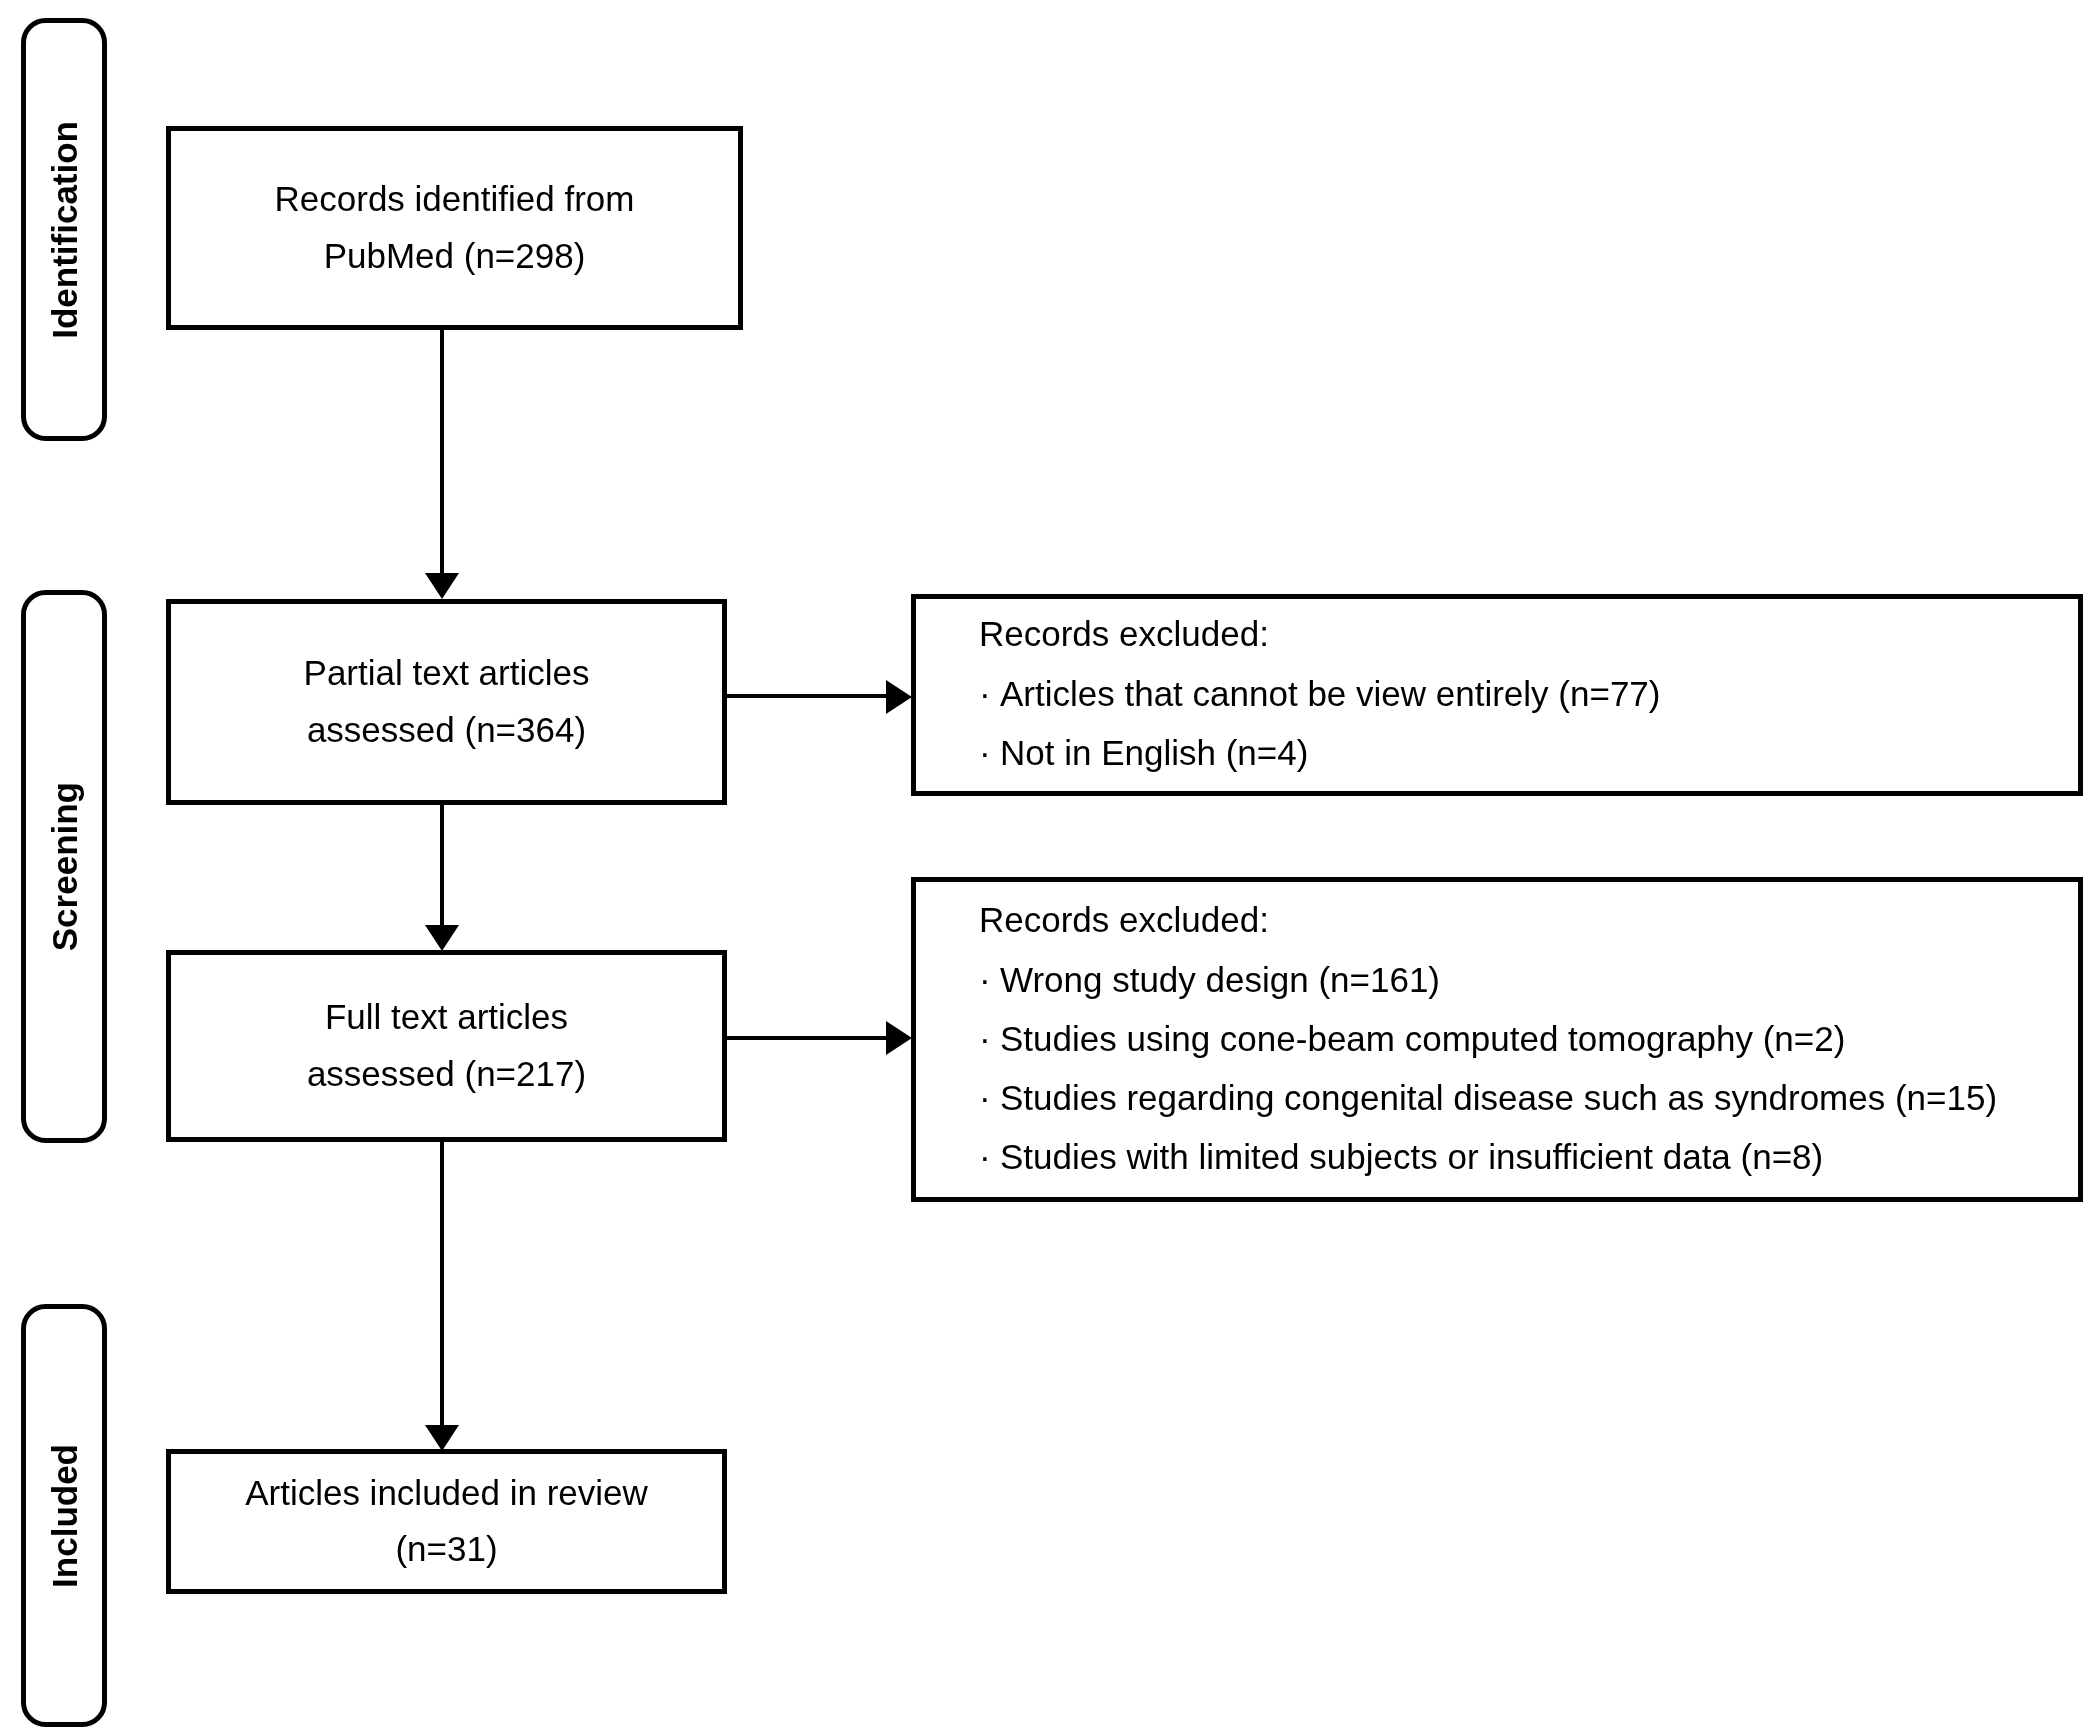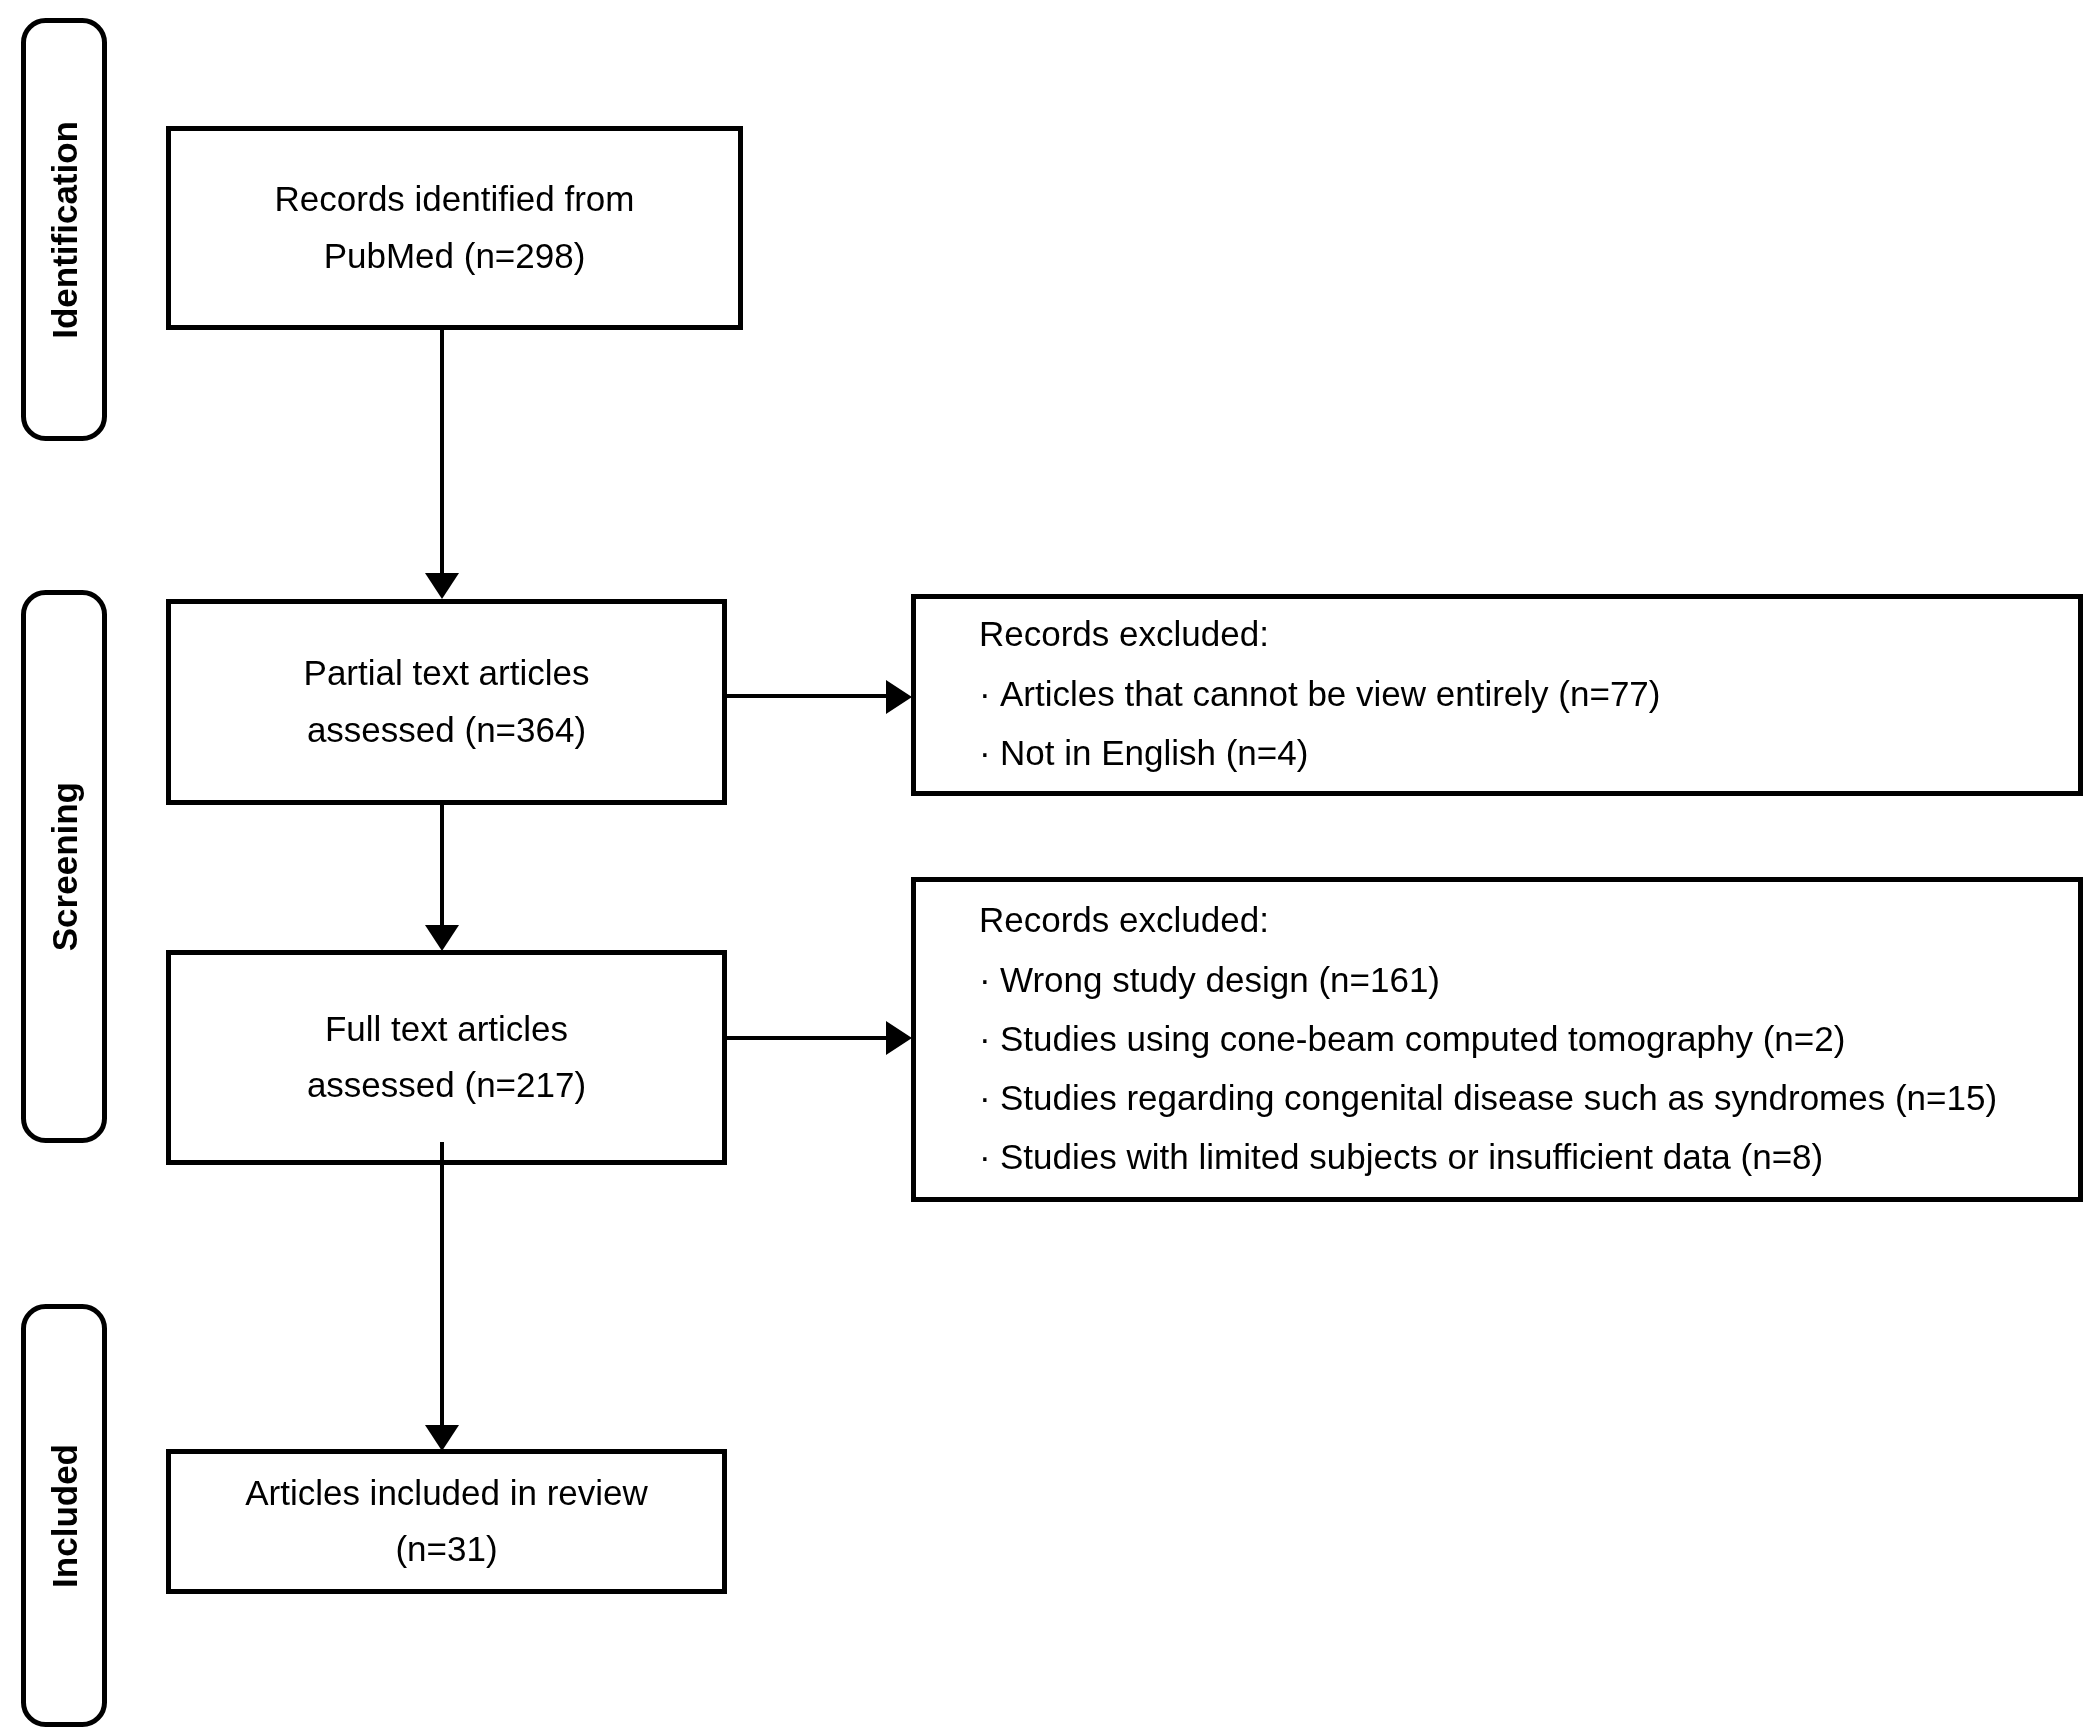--- a/index.html
+++ b/index.html
@@ -176,21 +176,21 @@
       <div class="excl-item">
         <span class="excl-bullet">·</span>
         <span class="excl-text">Not in English (n=4)</span>
       </div>
     </div>
   </div>
 
   <div class="v-line" style="left:440px; top:805px; height:124px;"></div>
   <div class="v-arrowhead" style="left:425px; top:925px;"></div>
 
-  <div class="flow-box center-box" style="left:166px; top:950px; width:561px; height:215px;">
+  <div class="flow-box center-box" style="left:166px; top:950px; width:561px; height:192px;">
     <div class="box-body">
       <div class="box-line">Full text articles</div>
       <div class="box-line">assessed (n=217)</div>
     </div>
   </div>
 
   <div class="h-line" style="left:727px; top:1036px; width:162px;"></div>
   <div class="h-arrowhead" style="left:886px; top:1021px;"></div>
 
   <div class="excl-box" style="left:911px; top:877px; width:1172px; height:325px;">

